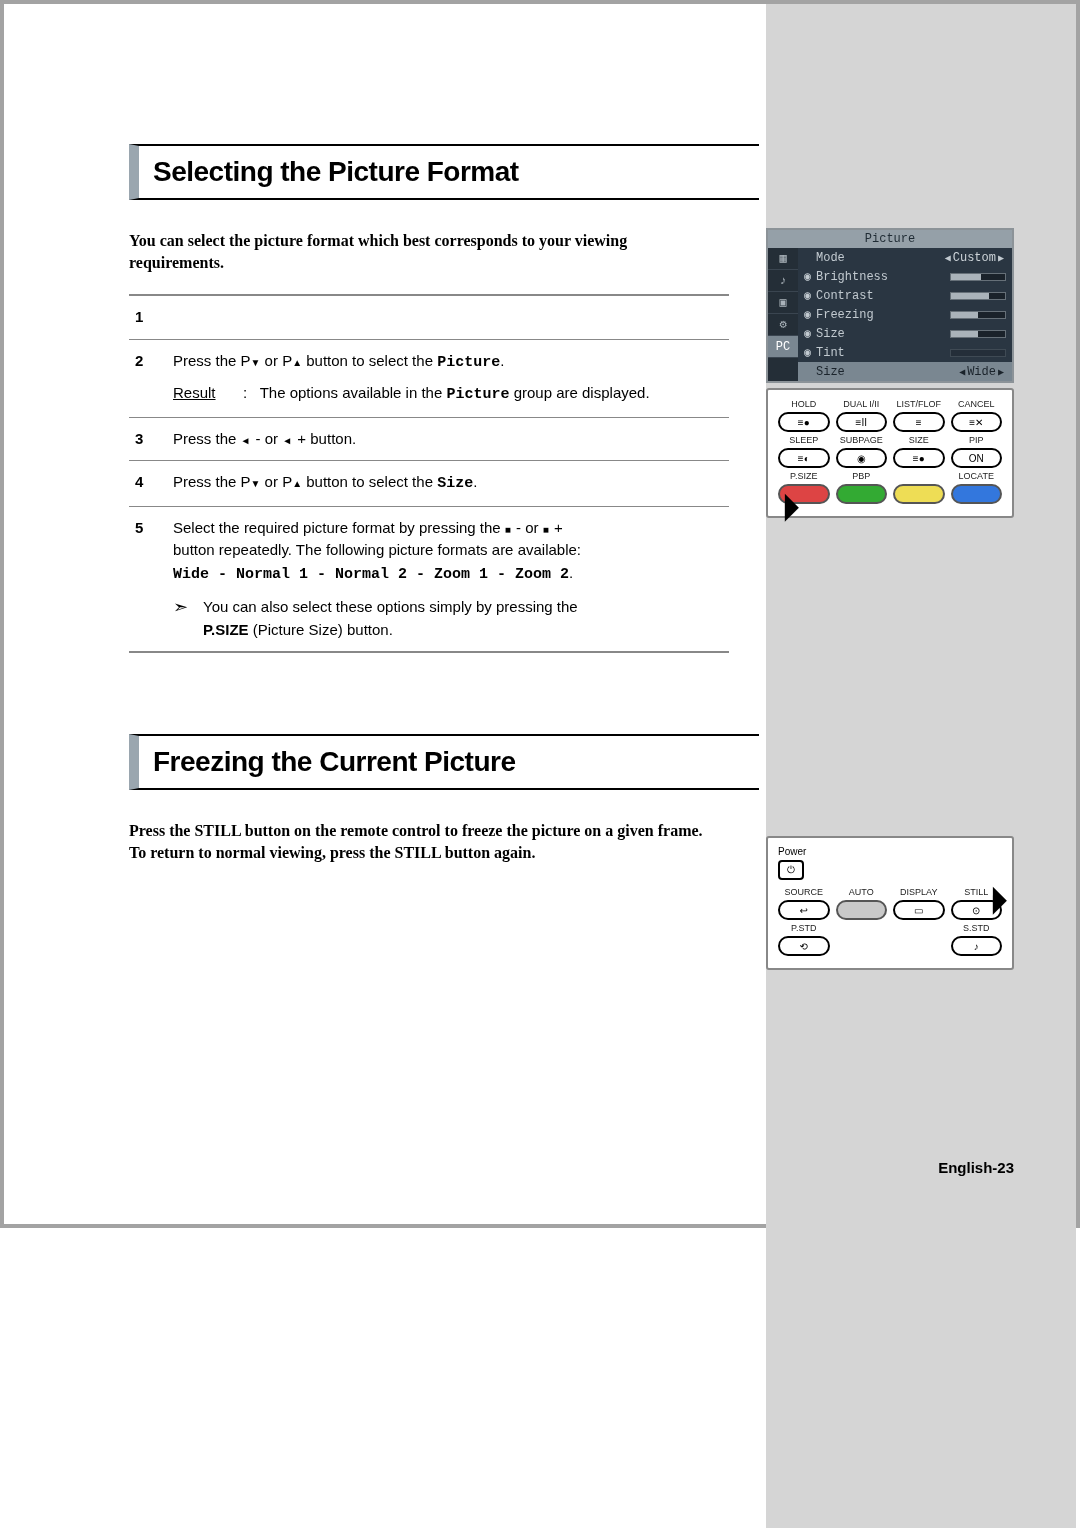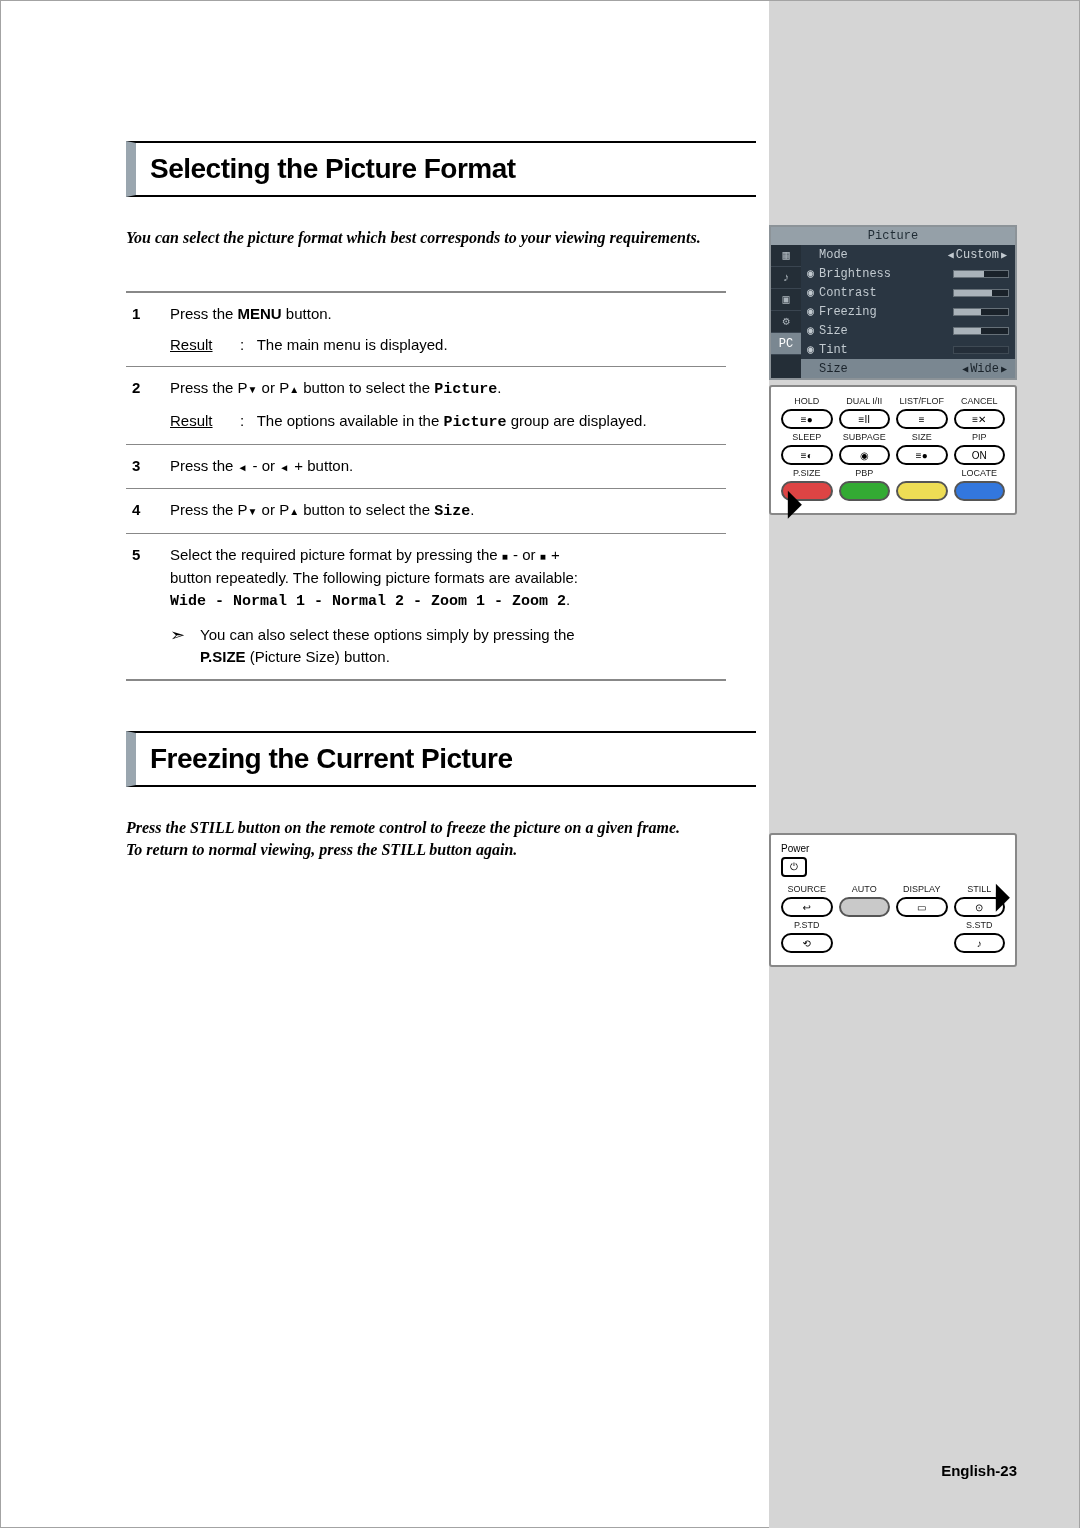--- a/index.html
+++ b/index.html
@@ -6,23 +6,23 @@
   body {
     width: 1080px;
     height: 1528px;
     background: #fff;
     font-family: Arial, Helvetica, sans-serif;
     color: #000;
     position: relative;
   }
   .page {
     width: 1080px;
-    height: 1528px;
+    height: 1228px;
     position: relative;
-    border: 1px solid #a3a3a3;
+    border: 4px solid #a3a3a3;
   }
   .right-column {
     position: absolute;
     right: 0;
     top: 0;
     width: 310px;
     height: 1528px;
     background: #d5d5d5;
   }
   .section-title-wrap {
@@ -37,21 +37,20 @@
   }
   .section-title-wrap h1 {
     font-size: 28px;
     font-weight: bold;
     letter-spacing: -0.5px;
   }
   .intro {
     position: absolute;
     left: 125px;
     width: 580px;
-    font-style: italic;
     font-weight: bold;
     font-family: Georgia, 'Times New Roman', serif;
     font-size: 16px;
     line-height: 1.4;
   }
   .steps {
     position: absolute;
     left: 125px;
     width: 600px;
     border-top: 2px solid #888;
@@ -205,27 +204,20 @@
   <div class="section-title-wrap" style="top:140px;">
     <h1>Selecting the Picture Format</h1>
   </div>
 
   <div class="intro" style="top:226px;">You can select the picture format which best corresponds to your viewing requirements.</div>
 
   <div class="steps" style="top:290px;">
 
     <div class="step-row">
       <div class="step-num">1</div>
-      <div class="step-body">
-        <span>Press the </span><b>MENU</b><span> button.</span>
-        <div class="result-line">
-          <span class="result-label">Result</span>:
-          &nbsp;&nbsp;<span>The main menu is displayed.</span>
-        </div>
-      </div>
     </div>
 
     <div class="step-row">
       <div class="step-num">2</div>
       <div class="step-body">
         <span>Press the P</span><span class="tri-down"></span><span> or P</span><span class="tri-up"></span><span> button to select the </span><span class="mono">Picture</span><span>.</span>
         <div class="result-line">
           <span class="result-label">Result</span>:
           &nbsp;&nbsp;<span>The options available in the </span><span class="mono">Picture</span><span> group are displayed.</span>
         </div>

